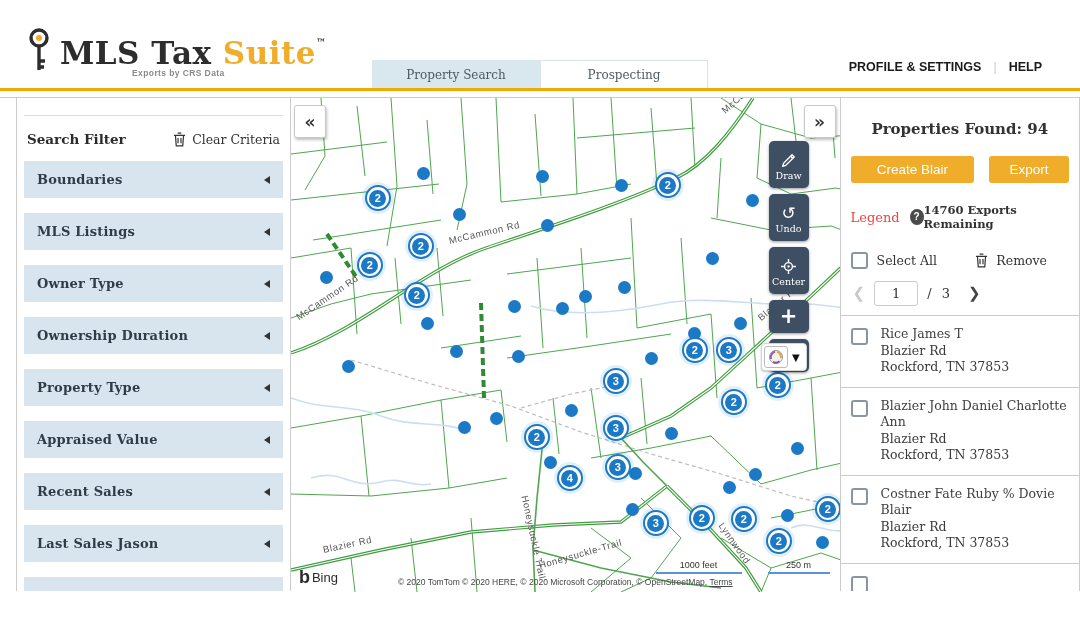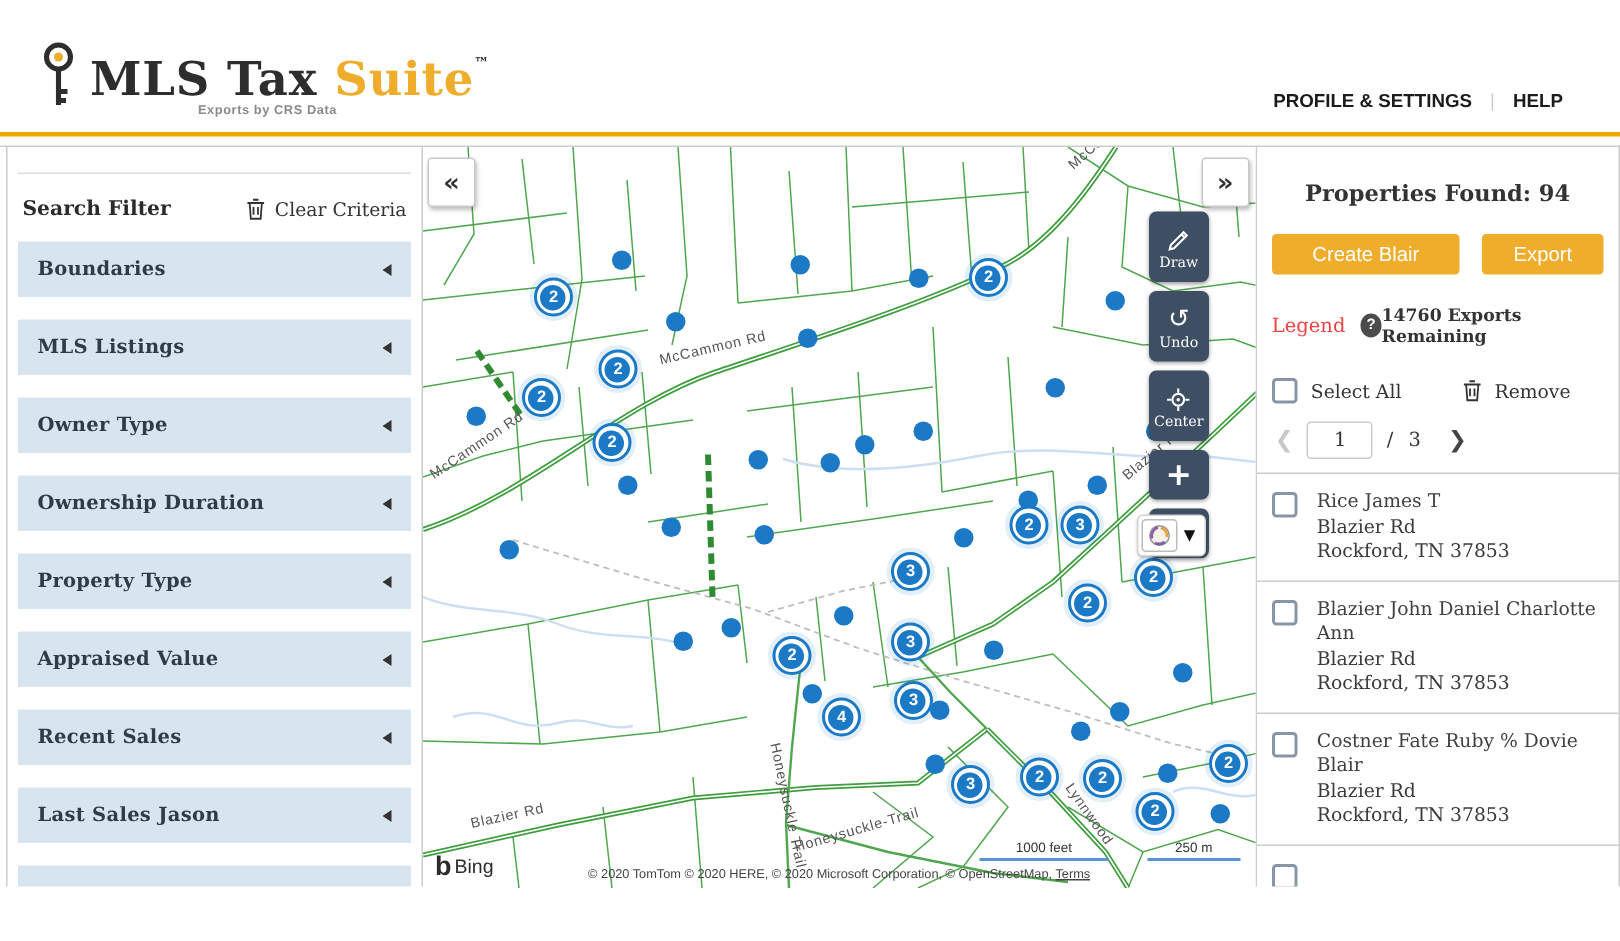--- a/index.html
+++ b/index.html
@@ -25,21 +25,21 @@
   .tab.inactive { background:#fff; }
   .top-nav { position:absolute; right:38px; top:60px; display:flex; align-items:center; gap:12px;
              font-family:"Liberation Sans",sans-serif; font-weight:700; font-size:12.5px; color:#1b1b1b; }
   .nav-sep { color:#ccc; font-weight:400; }
 
   
   .content { position:absolute; left:0; top:97px; width:1080px; height:494px;
              border-top:1px solid #ccc; display:flex; }
 
   
-  .sidebar { width:287px; margin-left:4px; border-left:1px solid #ccc; border-right:1px solid #ccc;
+  .sidebar { width:287px; margin-left:16px; border-left:1px solid #ccc; border-right:1px solid #ccc;
              background:#fff; overflow:hidden; }
   .sidebar-head { margin:17px 7px 0; border-top:1px solid #ddd; padding:15px 3px 14px;
                   display:flex; align-items:center; }
   .sb-title { font-weight:700; font-size:13.5px; color:#2b2b2b; }
   .sb-clear { display:flex; align-items:flex-start; gap:6px; margin-left:auto; cursor:pointer; }
   .sb-clear span { font-size:12.5px; color:#333; }
   .sidebar-items { padding:0 7px; }
   .sb-item { height:37px; background:#D9E5EE; margin-bottom:15px; display:flex; align-items:center;
              padding:0 13px; cursor:pointer; }
   .sb-label { font-weight:700; font-size:13px; color:#2F3B47; letter-spacing:.2px; }
@@ -136,20 +136,22 @@
     </svg>
     <div>
       <div class="logo-text">
         <span>MLS Tax</span>
         <span class="logo-gold">Suite</span><span class="logo-tm">™</span>
       </div>
       <div class="tagline">Exports by CRS Data</div>
     </div>
   </div>
   <div class="tabs">
+    <div class="tab active">Property Search</div>
+    <div class="tab inactive">Prospecting</div>
   </div>
   <div class="top-nav sans">
     <span>PROFILE &amp; SETTINGS</span>
     <span class="nav-sep">|</span>
     <span>HELP</span>
   </div>
   <div class="gold-rule"></div>
 </div>
 
 <div class="content">

